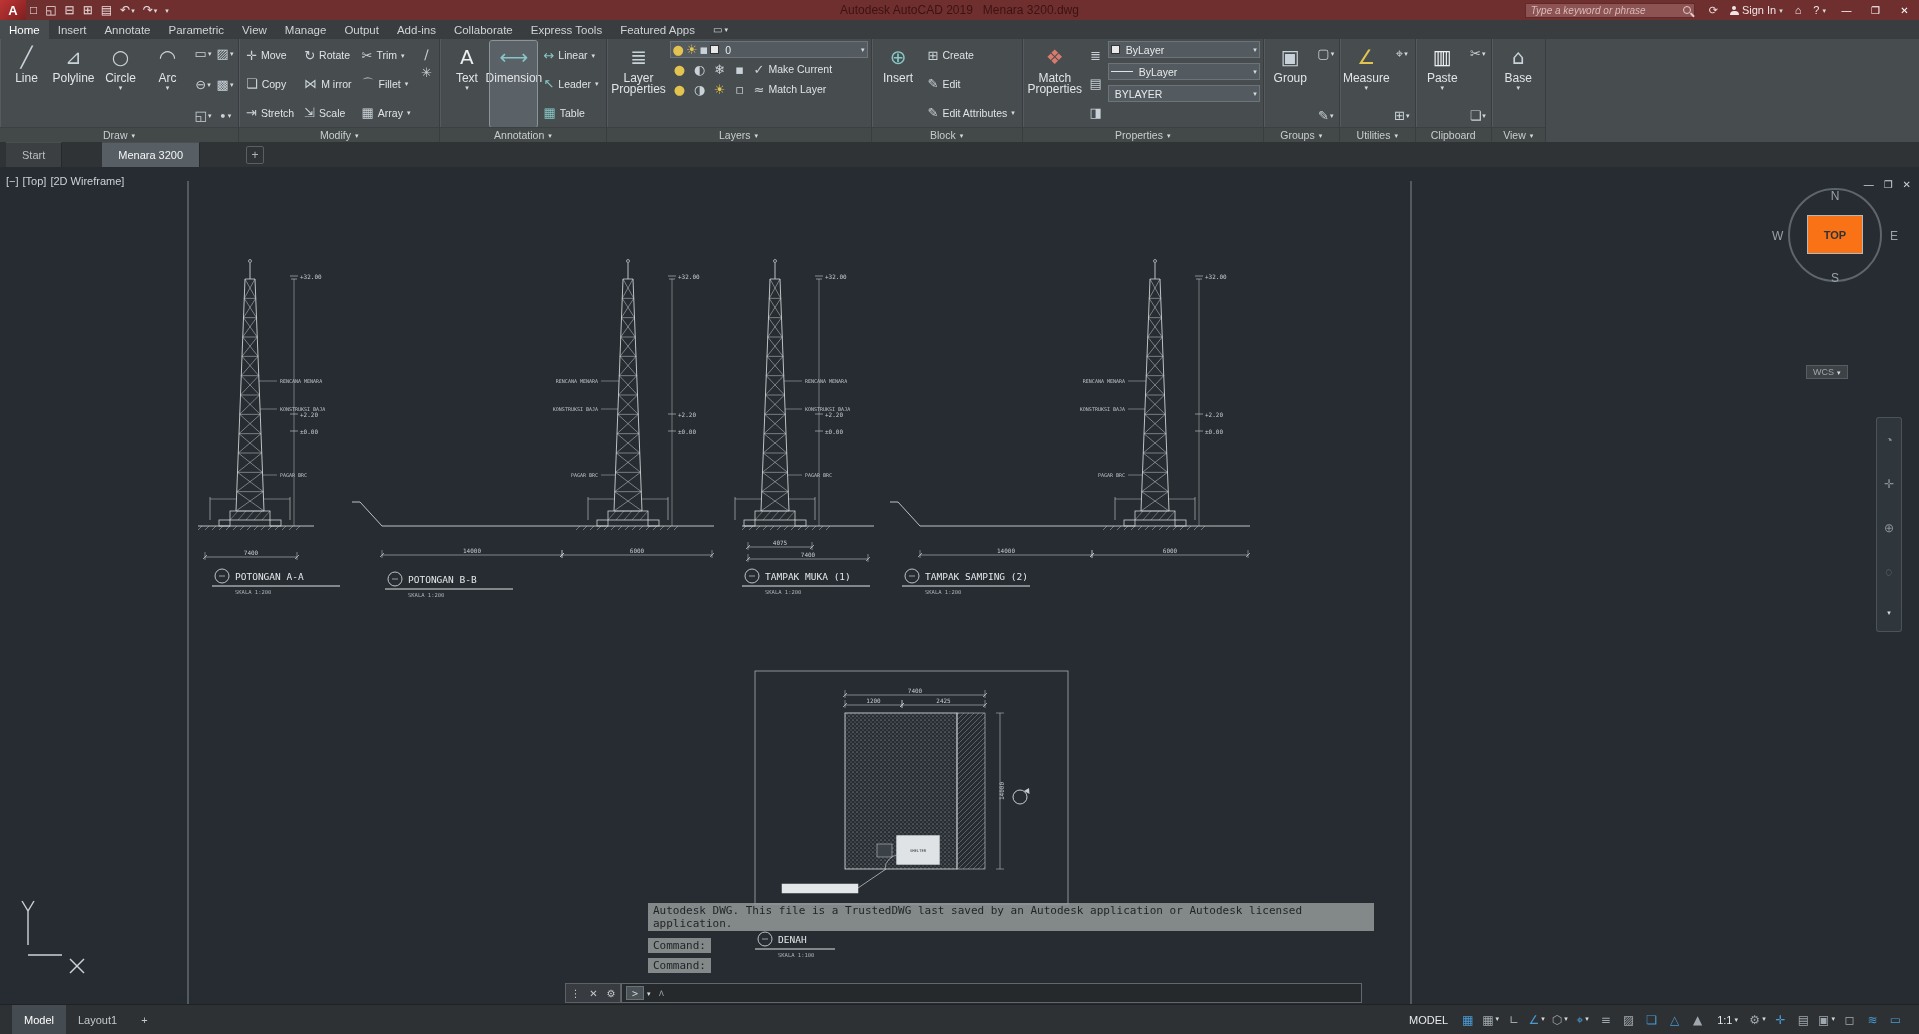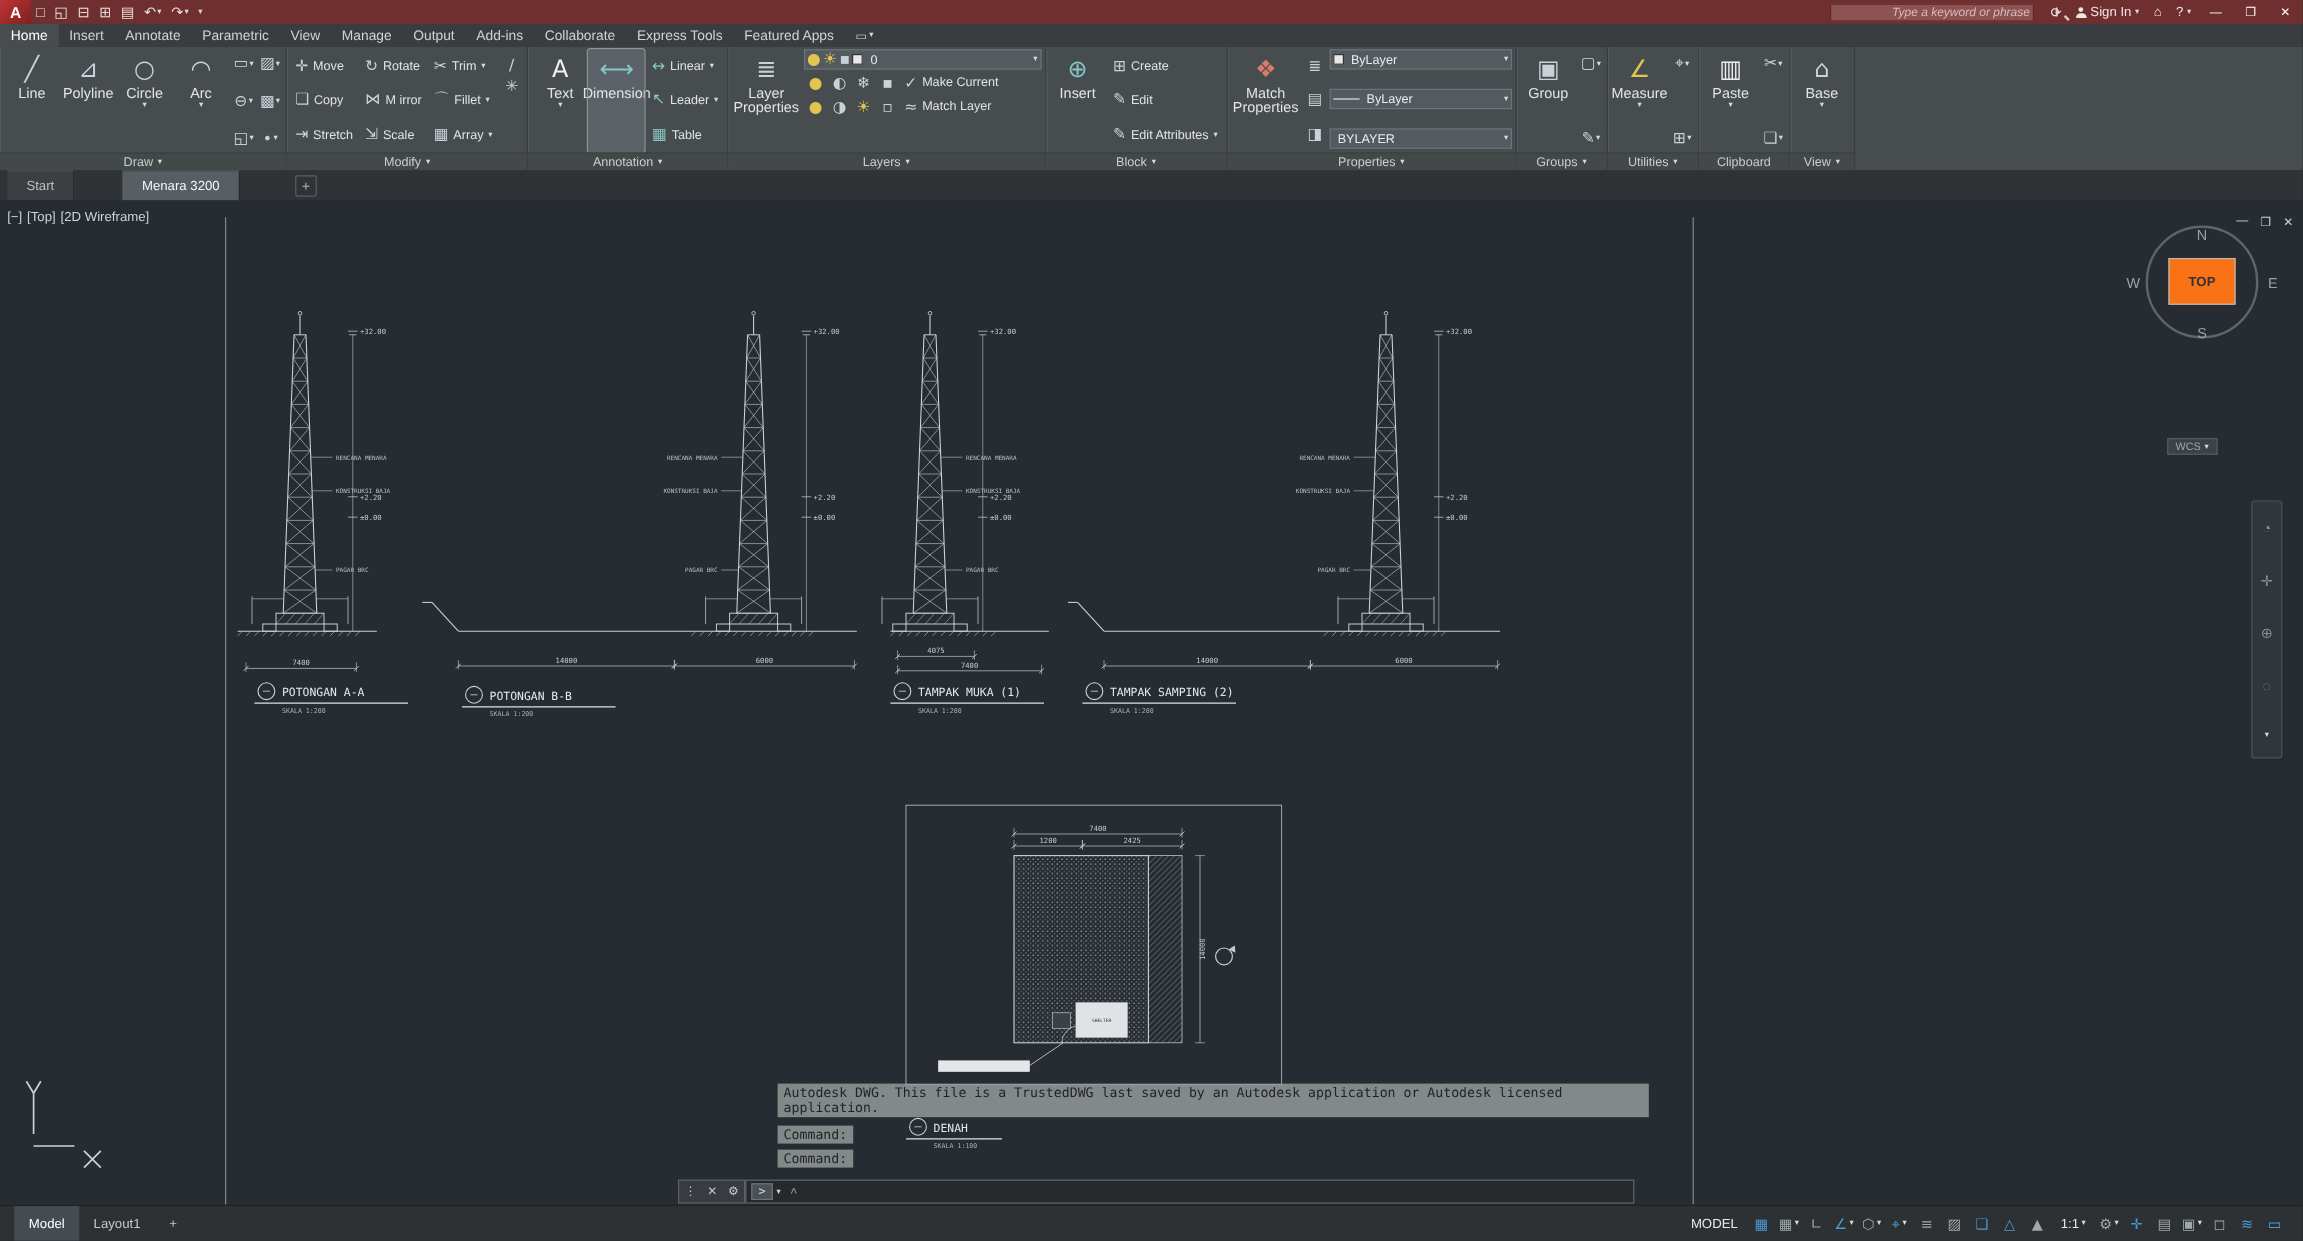--- a/index.html
+++ b/index.html
@@ -7,21 +7,21 @@
   *{box-sizing:border-box;user-select:none;}
   
   .titlebar{height:20px;background:var(--titlebar);display:flex;align-items:center;position:relative;color:#e8dcdc;font-size:11px;}
   .acad-logo{width:26px;height:20px;background:linear-gradient(135deg,#c03535,#7e1f1f);color:#fff;font-weight:bold;
     display:flex;align-items:center;justify-content:center;font-size:13px;}
   .qat{display:flex;align-items:center;height:100%;}
   .qatbtn{padding:0 4px;height:100%;display:flex;align-items:center;color:#ecdede;font-size:12px;gap:1px;}
   .title-center{position:absolute;left:0;right:0;text-align:center;color:var(--titlebar_text);font-size:12px;white-space:pre;pointer-events:none;}
   .tb-right{margin-left:auto;display:flex;align-items:center;height:100%;}
   .searchbox{width:170px;height:15px;background:#8d5252;border:1px solid #5e2a2a;display:flex;align-items:center;padding:0 3px;margin-right:8px;}
-  .searchbox input{flex:1;background:transparent;border:0;outline:0;color:#efdede;font-style:italic;font-size:10px;font-family:"Liberation Sans",sans-serif;margin-left:46px;}
+  .searchbox input{flex:1;background:transparent;border:0;outline:0;color:#efdede;font-style:italic;font-size:10px;font-family:"Liberation Sans",sans-serif;}
   .searchbox input::placeholder{color:#d9bcbc;}
   .lens{width:8px;height:8px;border:1.5px solid #e3cccc;border-radius:50%;position:relative;}
   .lens::after{content:"";position:absolute;width:5px;height:1.5px;background:#e3cccc;transform:rotate(45deg);left:6px;top:7px;}
   .tbbtn{padding:0 6px;height:100%;display:flex;align-items:center;gap:3px;font-size:11px;color:#f0e4e4;}
   .person{width:9px;height:9px;position:relative;display:inline-block;}
   .person::before{content:"";position:absolute;width:4px;height:4px;border-radius:50%;background:#f0e4e4;left:2.5px;top:0;}
   .person::after{content:"";position:absolute;width:9px;height:4px;border-radius:4px 4px 0 0;background:#f0e4e4;left:0;bottom:0;}
   .winbtns{display:flex;height:100%;}
   .winbtn{width:29px;height:100%;display:flex;align-items:center;justify-content:center;color:#fff;font-size:10px;}
   .caret{font-size:7px;color:#d8dbdd;line-height:1;}
@@ -53,21 +53,21 @@
   .cellgrid{display:grid;grid-auto-flow:column;grid-template-rows:repeat(3,1fr);grid-auto-columns:max-content;column-gap:2px;}
   .rowbtn{display:flex;align-items:center;gap:4px;padding:0 4px;font-size:10.5px;color:#dfe3e5;}
   .rowcol{display:flex;flex-direction:column;justify-content:space-around;}
   .extracol{display:flex;flex-direction:column;justify-content:flex-start;padding-top:4px;}
   .sidecol{display:flex;flex-direction:column;justify-content:space-around;}
   .combo{height:17px;background:#545b60;border:1px solid #6c7479;display:flex;align-items:center;font-size:10.5px;color:#e8ebec;padding:0 2px;gap:2px;}
   .combo .cval{flex:1;text-align:left;padding-left:4px;white-space:nowrap;}
   .layerside{display:flex;flex-direction:column;gap:2px;}
   .layercombo{width:198px;}
   .toolrow{display:flex;align-items:center;}
-  .propside{display:flex;flex-direction:column;gap:16px;}
+  .propside{display:flex;flex-direction:column;gap:5px;}
   .propcombo{width:152px;}
   .swatch{width:9px;height:9px;background:#e8e8e8;border:1px solid #333;display:inline-block;}
   .ltline{width:22px;height:1px;background:#dfe3e5;display:inline-block;}
   
   .ftabs{height:25px;background:#303336;display:flex;align-items:flex-end;padding-left:6px;gap:40px;}
   .ftab{height:25px;padding:0 16px;display:flex;align-items:center;background:#3b3f42;color:#b9bfc3;font-size:11px;
     border-right:1px solid #26292b;border-top:1px solid #4a4e51;}
   .ftab.active{background:#575f64;color:#f4f6f7;}
   .addtab{width:18px;height:18px;margin:0 0 3px 6px;border:1px solid #5a5f62;color:#aeb4b8;display:flex;align-items:center;justify-content:center;font-size:12px;border-radius:2px;}
   
@@ -140,20 +140,21 @@
         <span class="caret">▾</span>
       </div>
       <div class="qatbtn">
         <span>↷</span>
         <span class="caret">▾</span>
       </div>
     </div>
   <div class="qatbtn">
       <span class="caret">▾</span>
     </div>
+  <div class="title-center">Autodesk AutoCAD 2019   Menara 3200.dwg</div>
   <div class="tb-right">
     <div class="searchbox">
       <input placeholder="Type a keyword or phrase" style="">
       <span class="lens"></span>
     </div>
     <div class="tbbtn">
         <span>⟳</span>
       </div>
     <div class="tbbtn">
       <span class="person"></span>

